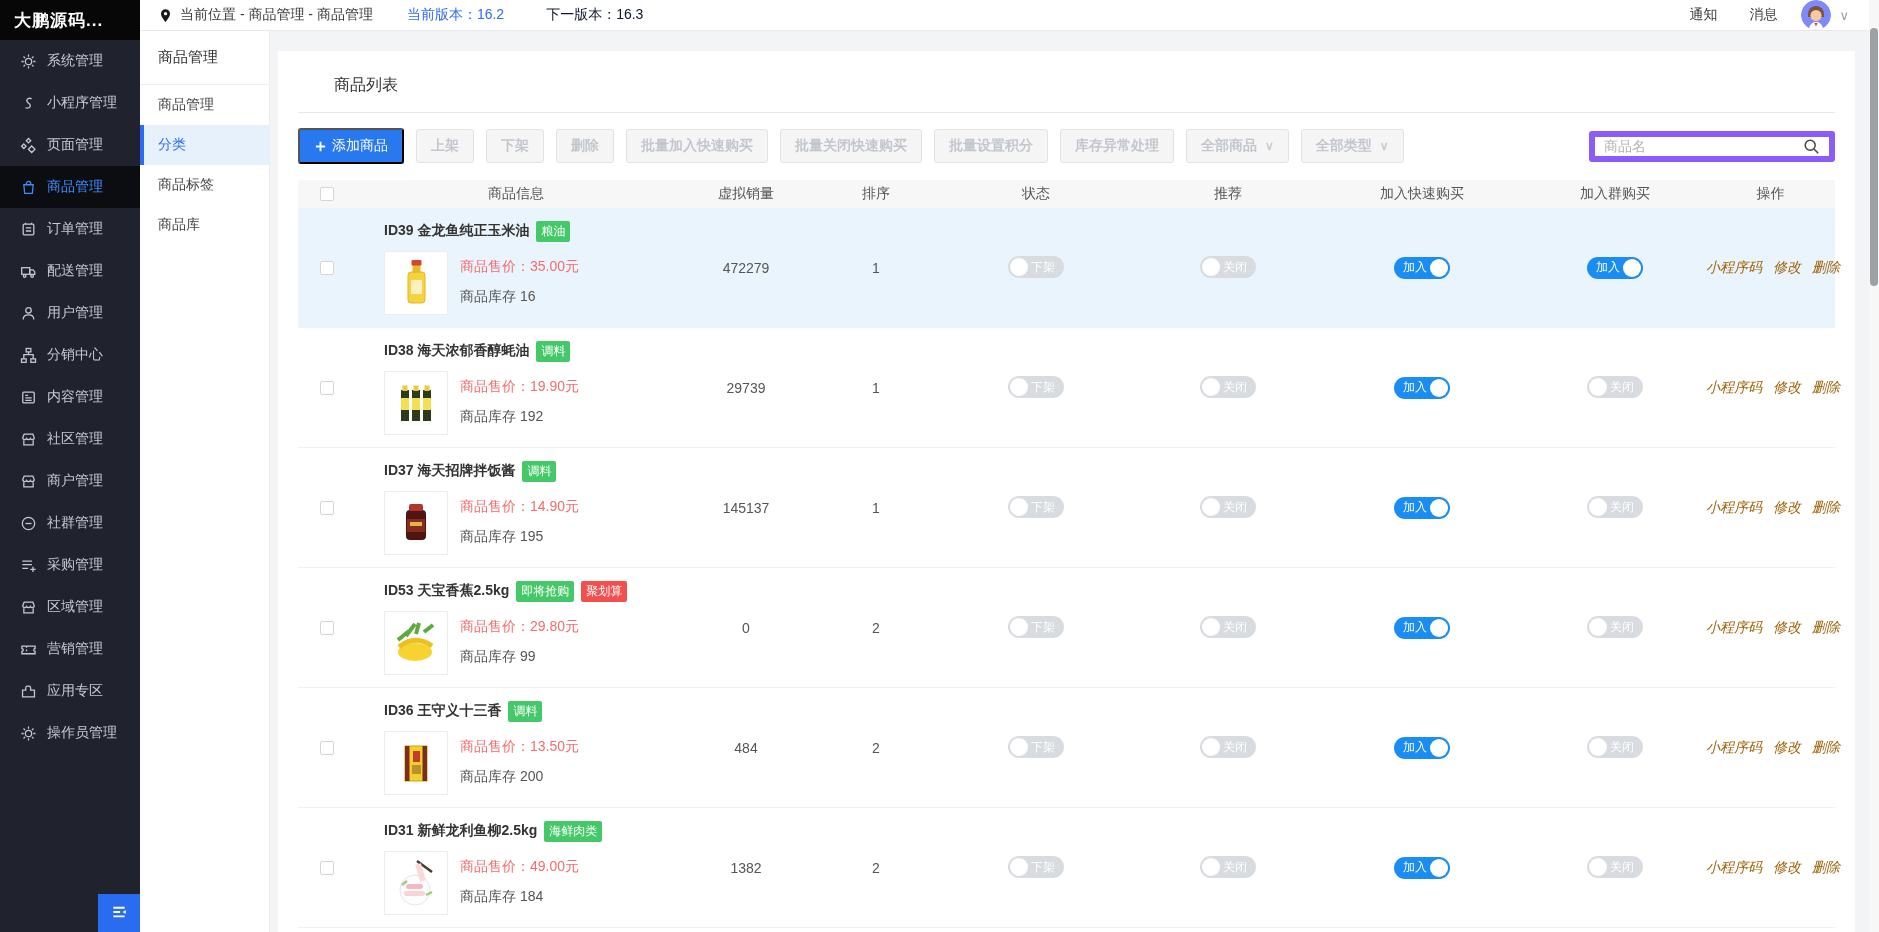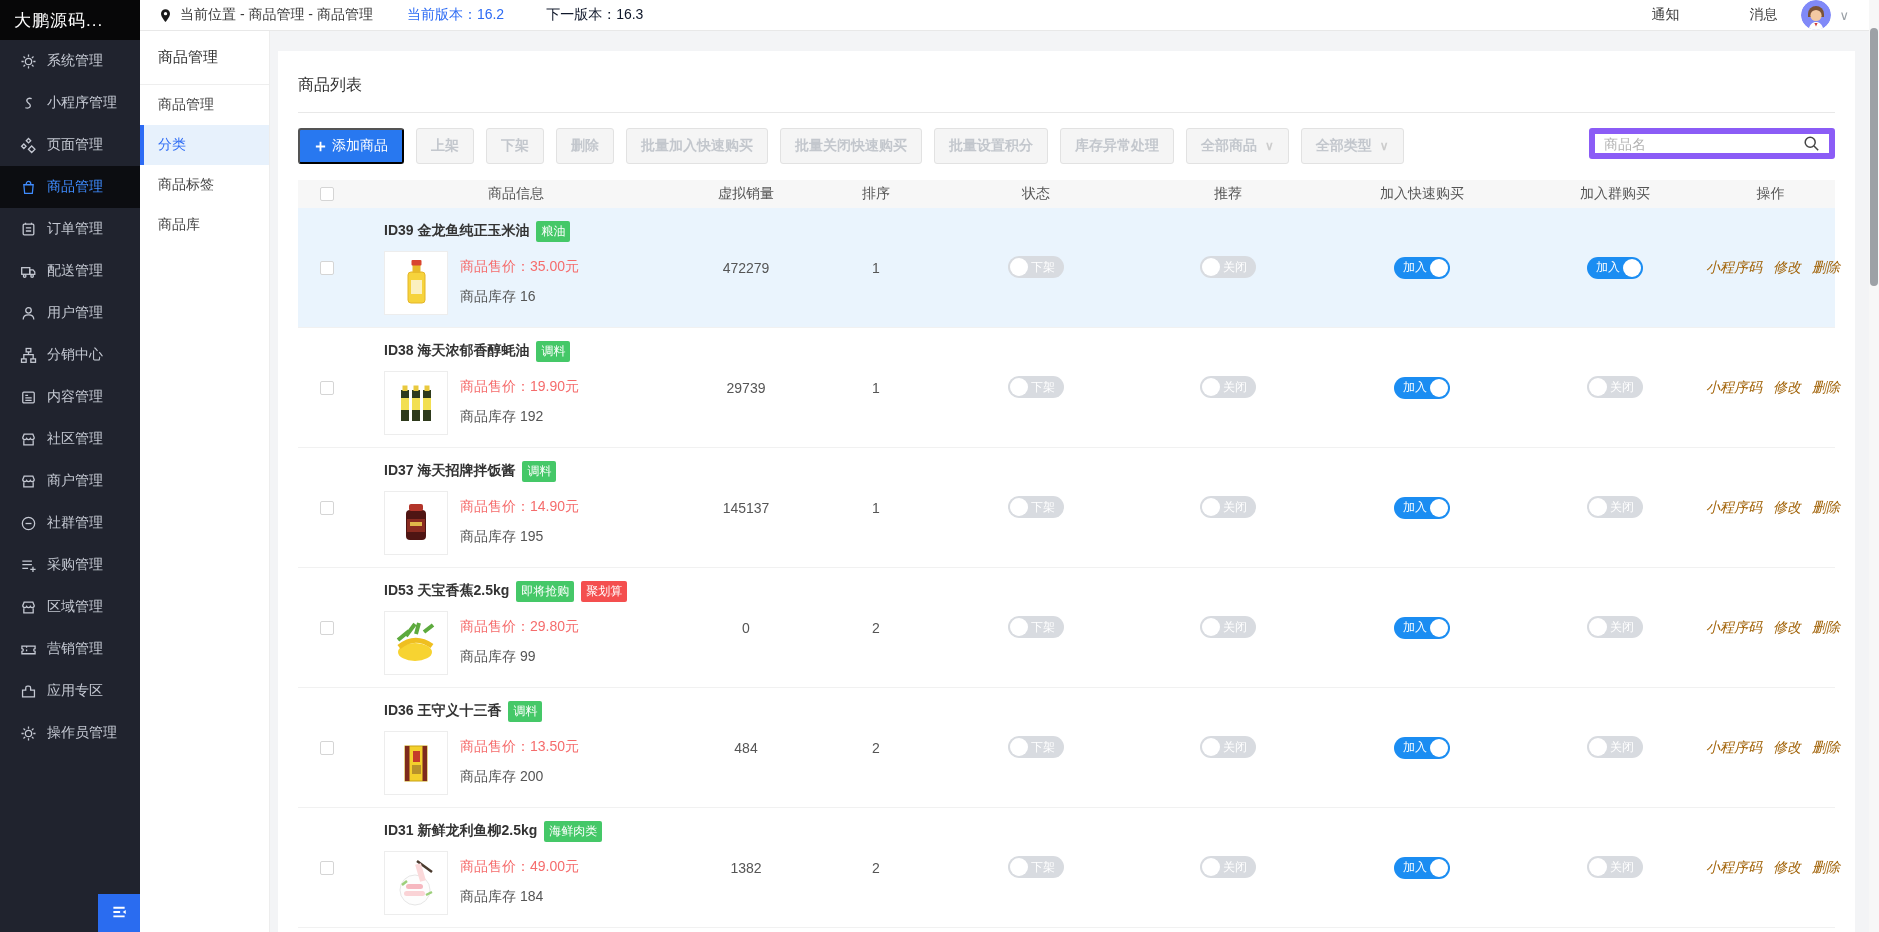--- a/index.html
+++ b/index.html
@@ -3,61 +3,61 @@
 <meta charset="utf-8">
 <style>
   * { box-sizing: border-box; margin: 0; padding: 0; }
   html,body { width:1879px; height:932px; overflow:hidden; }
   body { font-family:"Liberation Sans","DejaVu Sans",sans-serif; font-size:14px; color:#333; }
   .app { position:relative; display:flex; width:1879px; height:932px; background:#f3f4f6; }
 
   
   .sidebar { width:140px; flex-shrink:0; background:#20232e; color:#c5c9d3; position:relative; }
   .logo { height:40px; background:#070708; color:#fff; display:flex; align-items:center;
-          padding-left:14px; font-size:17px; font-weight:normal; letter-spacing:1px; white-space:nowrap; }
+          padding-left:14px; font-size:17px; font-weight:bold; letter-spacing:1px; white-space:nowrap; }
   .side-menu { }
   .side-item { height:42px; display:flex; align-items:center; gap:10px; padding-left:20px;
                font-size:14px; cursor:pointer; white-space:nowrap; }
   .side-item.active { background:#0c0d11; color:#3f8cff; }
   .side-icon { width:17px; height:17px; flex-shrink:0; }
   .side-icon svg { width:17px; height:17px; display:block; stroke:currentColor; fill:none; stroke-width:1.2; }
   .collapse-btn { position:absolute; bottom:0; right:0; width:42px; height:38px; background:#2a6cf0;
                   display:flex; align-items:center; justify-content:center; cursor:pointer; }
 
   
   .right-col { flex:1; display:flex; flex-direction:column; min-width:0; }
   .topbar { height:31px; background:#fff; border-bottom:1px solid #e8e8e8; display:flex;
             align-items:center; padding:0 30px 0 18px; flex-shrink:0; }
   .loc-icon { width:15px; height:15px; margin-right:7px; }
   .loc-text { color:#3a3a3a; margin-right:34px; }
   .ver-cur { color:#2d6bf4; margin-right:42px; }
   .ver-next { color:#0f172a; }
   .topbar-spacer { flex:1; }
   .tb-link { color:#3a3a3a; cursor:pointer; }
-  .tb-notice { margin-right:70px; }
+  .tb-notice { margin-right:32px; }
   .tb-msg { margin-right:24px; }
   .avatar { width:30px; height:30px; border-radius:50%; overflow:hidden; cursor:pointer; }
   .chev { color:#9aa0a6; margin-left:8px; font-size:13px; cursor:pointer; }
 
   .body-row { flex:1; display:flex; min-height:0; }
 
   
   .submenu { width:130px; flex-shrink:0; background:#fff; border-right:1px solid #ededed; }
   .submenu-header { height:54px; display:flex; align-items:center; padding-left:18px;
                     font-size:15px; color:#333; border-bottom:1px solid #eee; }
   .submenu-item { height:40px; display:flex; align-items:center; padding-left:14px; color:#444;
                   cursor:pointer; border-left:4px solid transparent; }
   .submenu-item.active { background:#e7f1fc; color:#2d6bf4; border-left-color:#2d6bf4; }
 
   
   .content { flex:1; padding:20px 24px 0 8px; min-width:0; }
   .card { background:#fff; height:100%; padding:0 20px; }
-  .card-title { font-size:16px; color:#333; padding:24px 0 16px; }
+  .card-title { font-size:16px; color:#333; padding:24px 0 16px;margin-left:36px; }
   .divider { border-bottom:1px solid #e8e8e8; }
-  .toolbar { display:flex; gap:12px; padding:15px 0 14px; }
+  .toolbar { display:flex; align-items:center; gap:12px; padding:15px 0 14px; }
   .btn { font-size:14px; border-radius:3px; padding:7px 14px; cursor:pointer; white-space:nowrap; }
   .btn-primary { background:#2878f0; color:#fff; display:flex; align-items:center; gap:5px; }
   .btn-primary svg { width:13px; height:13px; }
   .btn-gray { background:#f5f5f5; border:1px solid #e2e2e2; color:#c3c7cd;font-weight:bold; }
   .btn-drop { display:inline-flex; align-items:center; gap:8px; }
   .btn-drop .dchev { color:#ccc; font-size:12px; }
   .search-box { margin-left:auto; width:246px; height:31px; border:6px solid #8b5cf6; border-radius:3px;
                 display:flex; align-items:center; padding:0 9px; background:#fff; }
   .search-box input { border:none; outline:none; flex:1; font-size:14px; color:#333; min-width:0; background:transparent; }
   .search-box input::placeholder { color:#b3b3b3; }

